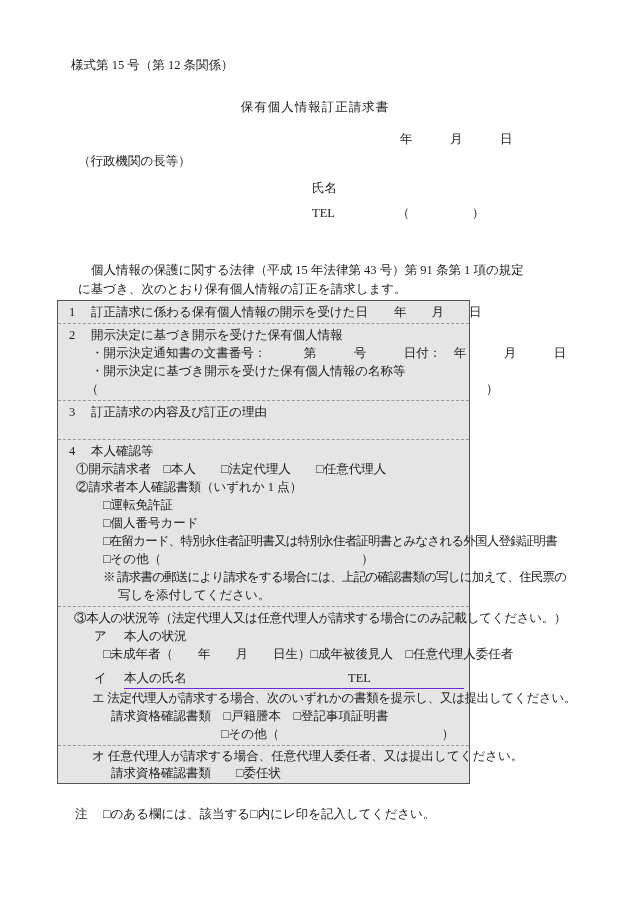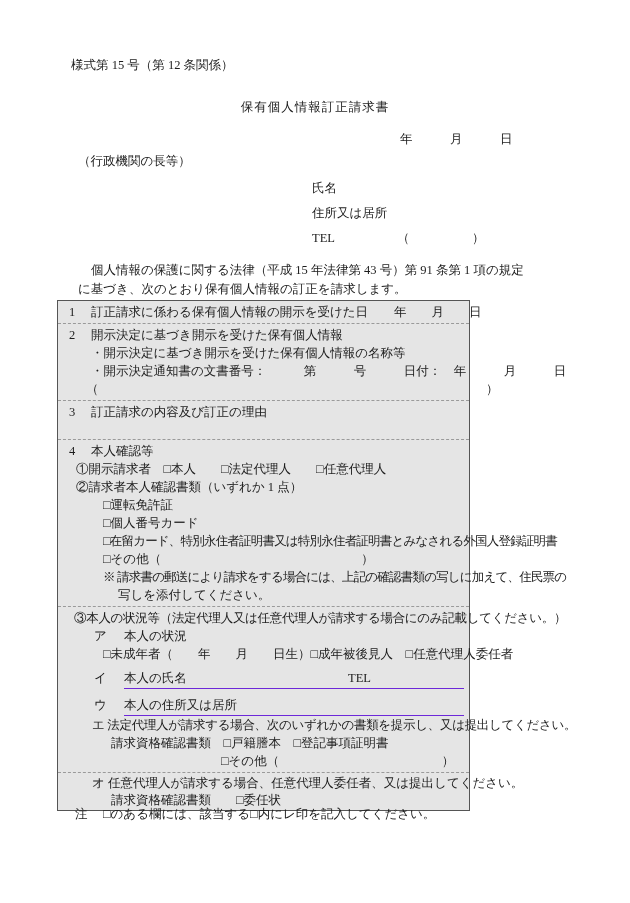--- a/index.html
+++ b/index.html
@@ -52,43 +52,42 @@
 
 <div class="page">
 
   <div class="form-number">様式第 15 号（第 12 条関係）</div>
   <div class="doc-title">保有個人情報訂正請求書</div>
   <div class="date-line">年　　　月　　　日</div>
   <div class="addressee">（行政機関の長等）</div>
 
   <div class="sender">
     <div>氏名</div>
-    <div>住所又は居所</div>
     <div>TEL　　　　　（　　　　　）</div>
   </div>
 
   <div class="intro">
     <div class="l1">個人情報の保護に関する法律（平成 15 年法律第 43 号）第 91 条第 1 項の規定</div>
     <div>に基づき、次のとおり保有個人情報の訂正を請求します。</div>
   </div>
 
   <div class="ftable">
 
     <div class="trow">
       <div class="line">
         <span class="num">1</span><span>訂正請求に係わる保有個人情報の開示を受けた日</span><span class="r1date">年　　月　　日</span>
       </div>
     </div>
 
     <div class="trow">
       <div class="line">
         <span class="num">2</span><span>開示決定に基づき開示を受けた保有個人情報</span>
       </div>
+      <div class="line" style="padding-left:33px">・開示決定通知書の文書番号：　　　第　　　号　　　日付：　年　　　月　　　日</div>
       <div class="line" style="padding-left:33px">・開示決定に基づき開示を受けた保有個人情報の名称等</div>
-      <div class="line" style="padding-left:33px">・開示決定通知書の文書番号：　　　第　　　号　　　日付：　年　　　月　　　日</div>
       <div class="line pl-paren">（　　　　　　　　　　　　　　　　　　　　　　　　　　　　　　　）</div>
     </div>
 
     <div class="trow">
       <div class="line">
         <span class="num">3</span><span>訂正請求の内容及び訂正の理由</span>
       </div>
       <div class="blankline"></div>
     </div>
 
@@ -108,23 +107,20 @@
 
     <div class="trow">
       <div class="line pl-item3 tight2">③本人の状況等（法定代理人又は任意代理人が請求する場合にのみ記載してください。）</div>
       <div class="line pl-kana">
         <span class="kana">ア</span><span>本人の状況</span>
       </div>
       <div class="line pl-cb">□未成年者（　　年　　月　　日生）□成年被後見人　□任意代理人委任者</div>
       <div class="line pl-kana" style="margin-top:6px">
         <span class="kana">イ</span><span class="useg w1">本人の氏名</span><span class="useg w2">TEL</span>
       </div>
-      <div class="line pl-kana" style="margin-top:7px">
-        <span class="kana">ウ</span><span class="useg w3">本人の住所又は居所</span>
-      </div>
       <div class="line pl-e tight2">エ 法定代理人が請求する場合、次のいずれかの書類を提示し、又は提出してください。</div>
       <div class="line pl-docs">
         <span>請求資格確認書類</span>　<span>□戸籍謄本</span>　<span>□登記事項証明書</span>
       </div>
       <div class="line pl-eother">□その他（　　　　　　　　　　　　　）</div>
     </div>
 
     <div class="trow row6">
       <div class="line pl-e">オ 任意代理人が請求する場合、任意代理人委任者、又は提出してください。</div>
       <div class="line pl-docs">

